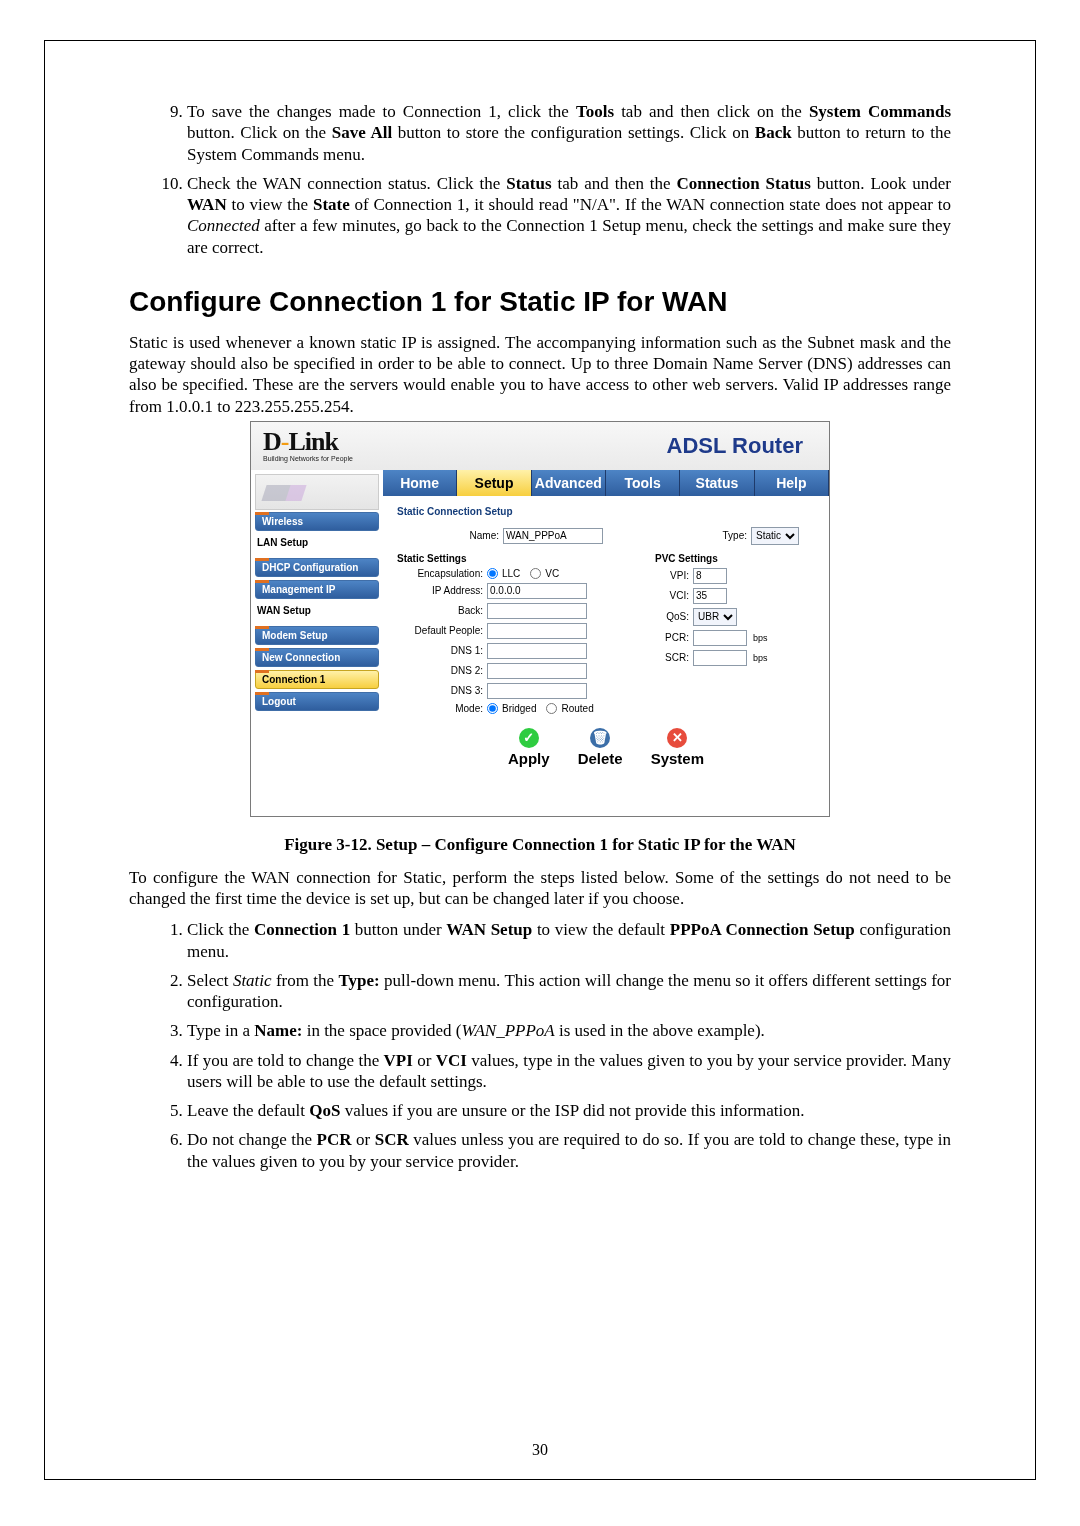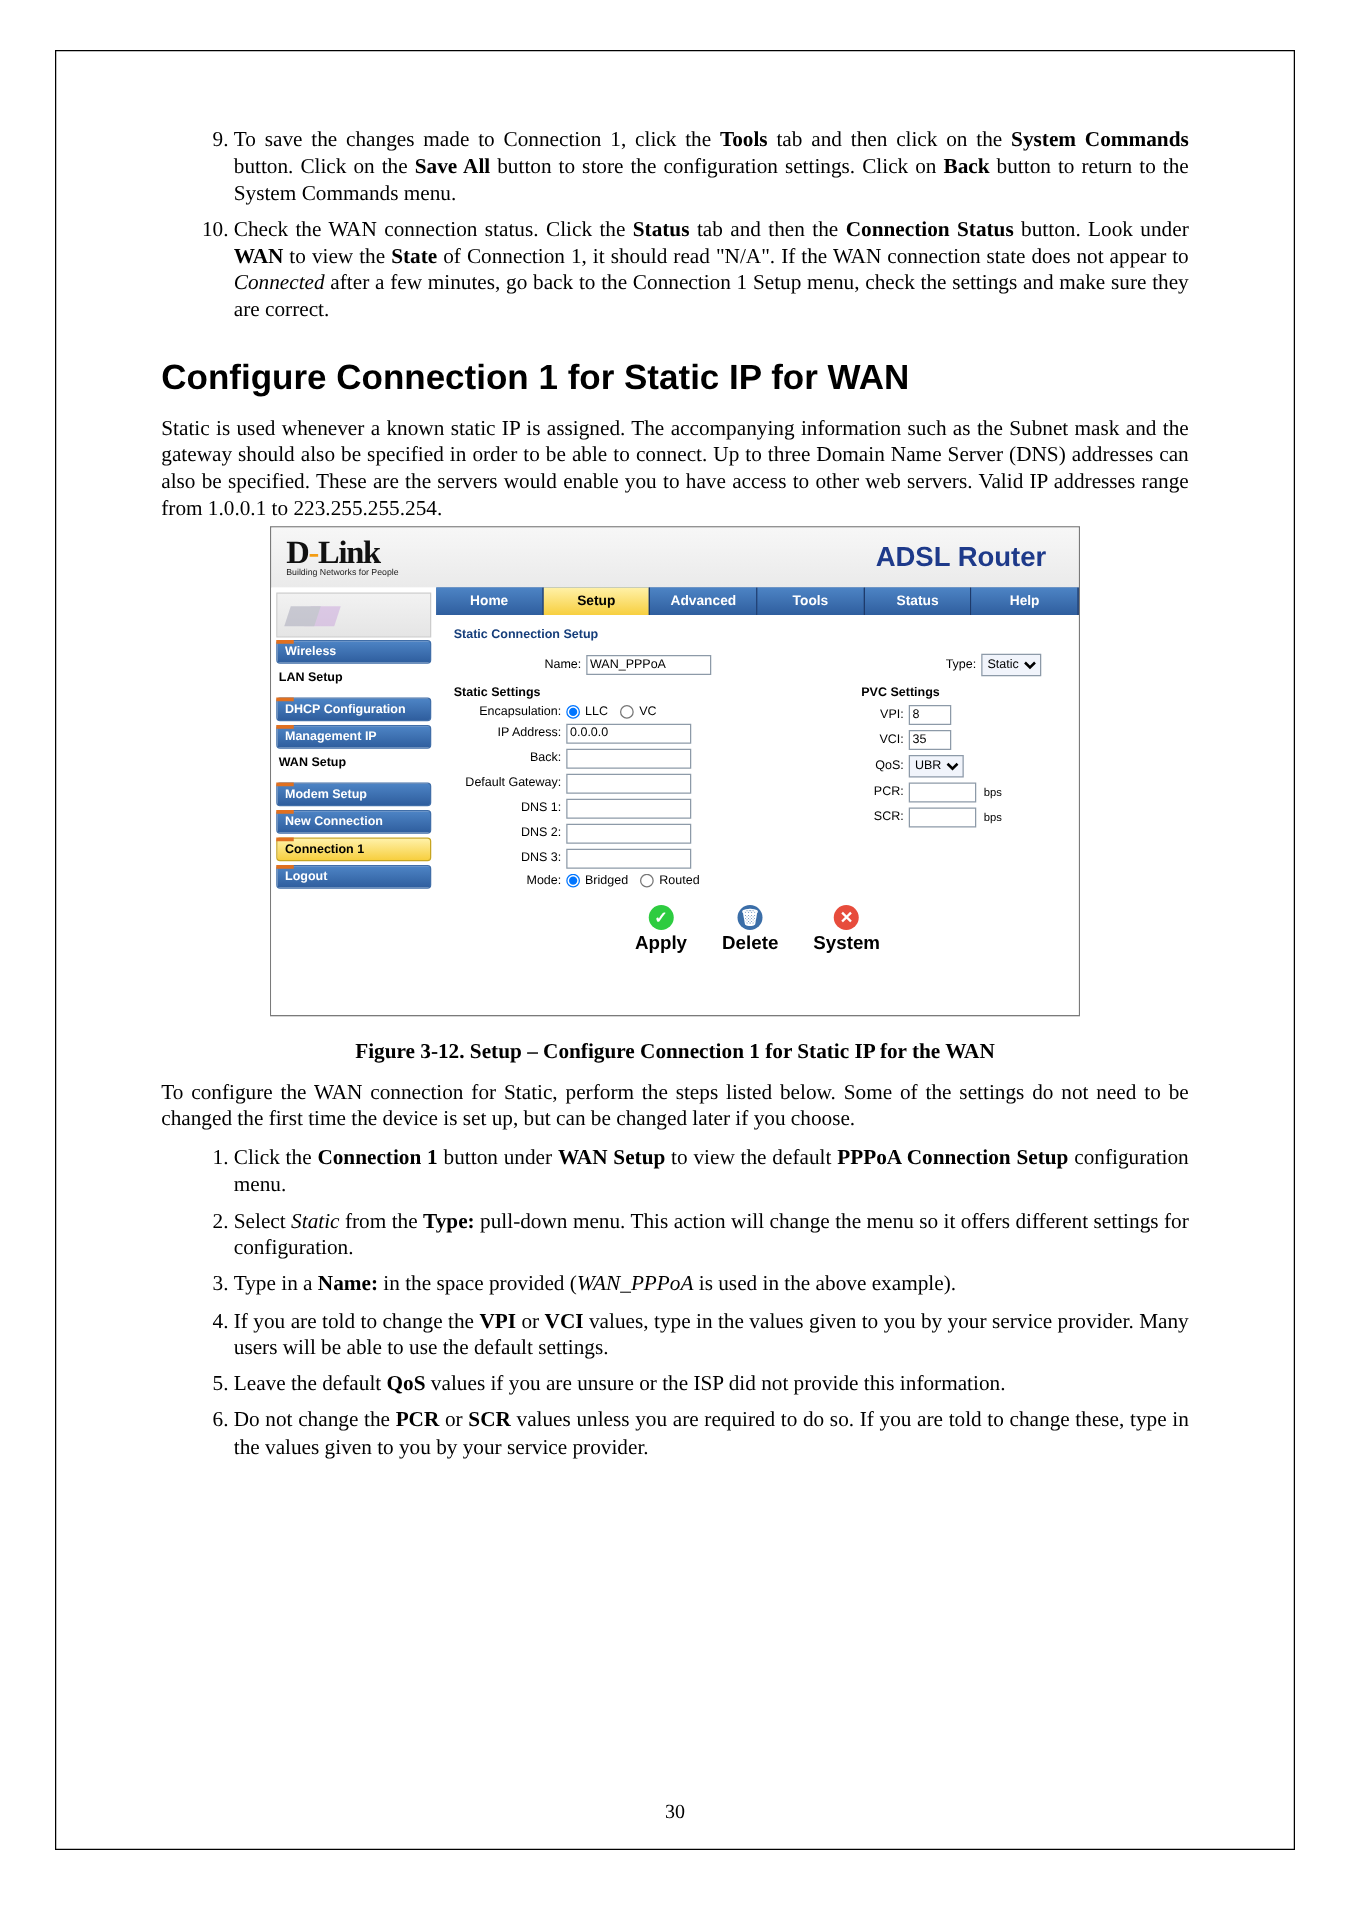--- a/index.html
+++ b/index.html
@@ -41,21 +41,21 @@
   .pagenum {
     text-align: center;
     font-size: 16px;
     margin-top: auto;
     padding-top: 20px;
   }
 
   
   .shot-wrap { display:flex; justify-content:center; margin-top:4px; }
   .shot {
-    width: 648px;
+    width: 580px;
     background: #d6d6d6;
     border: 1px solid #7a7a7a;
     font-family: Verdana, Arial, sans-serif;
     font-size: 10px;
     color: #000;
   }
   .shot-header {
     background: linear-gradient(#f7f7f7,#eaeaea);
     height: 48px;
     display:flex; align-items:center; justify-content:space-between;
@@ -93,21 +93,21 @@
   }
   .nav-group-label { font-size:10px; color:#000; font-weight:bold; margin: 6px 0 2px 2px; }
 
   
   .tab-row { display:flex; background:#2f5e9e; }
   .tab {
     flex:1;
     text-align:center;
     padding:5px 0;
     font-weight:bold;
-    font-size:11px;
+    font-size:14px;
     color:#fff;
     border-right:1px solid #1e3a6a;
     background: linear-gradient(#4d84c5,#2f5e9e);
   }
   .tab.active { background: linear-gradient(#fff1a8,#f7cf3f); color:#000; }
 
   .maincol { flex:1; }
   .main-inner { padding: 10px 14px 14px 14px; min-height: 320px; }
 
   .sec-title { color:#153d7a; font-weight:bold; font-size:10px; margin-bottom:10px; }
@@ -231,21 +231,21 @@
                 </div>
                 <div class="field">
                     <label>IP Address:</label>
                     <input class="w-lg" type="text" value="0.0.0.0" style="">
                   </div>
                 <div class="field">
                     <label>Back:</label>
                     <input class="w-lg" type="text" style="">
                   </div>
                 <div class="field">
-                    <label>Default Gateway:</label>
+                    <label>Default People:</label>
                     <input class="w-lg" type="text" style="">
                   </div>
                 <div class="field">
                     <label>DNS 1:</label>
                     <input class="w-lg" type="text" style="">
                   </div>
                 <div class="field">
                     <label>DNS 2:</label>
                     <input class="w-lg" type="text" style="">
                   </div>

